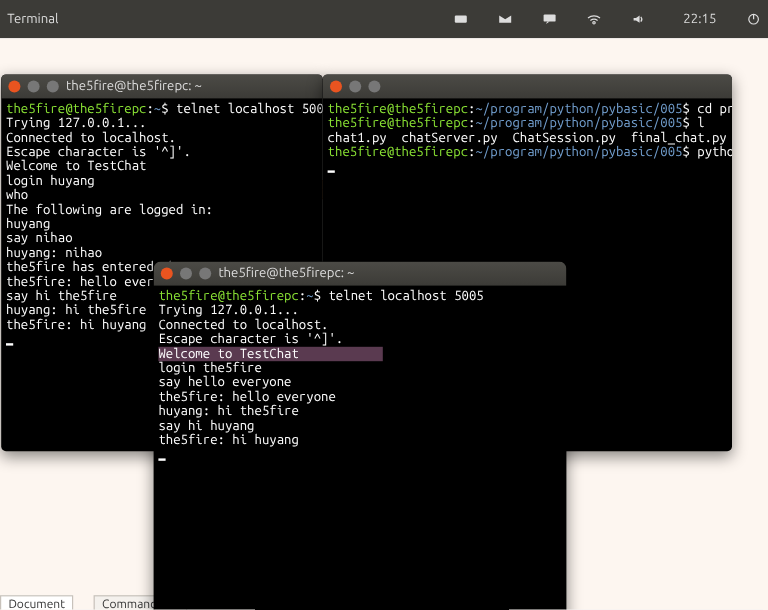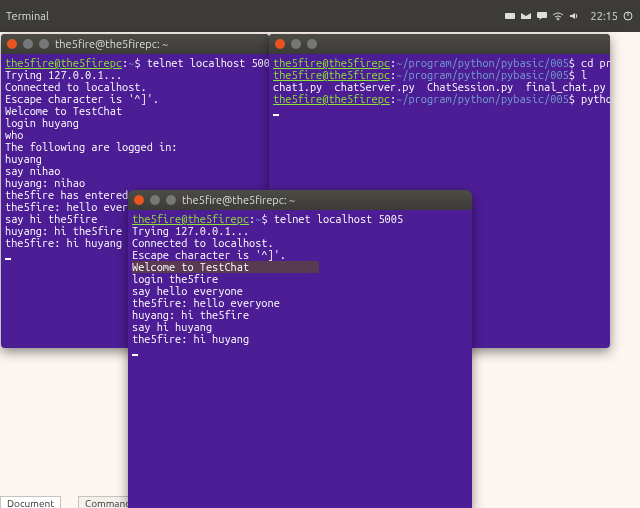--- a/index.html
+++ b/index.html
@@ -17,21 +17,21 @@
     background: #3c3b37;
     color: #ddd;
     display: flex;
     align-items: center;
     padding: 16px 6px;
     font-family: "Ubuntu", sans-serif;
     font-size: 11px;
   }
   .menubar .title { flex: 0 0 auto; }
   .menubar .spacer { flex: 1; }
-  .menubar .tray { display: flex; gap: 4px; align-items: flex-end; }
+  .menubar .tray { display: flex; gap: 25px; align-items: flex-end; }
   .tray-icon { width: 12px; height: 12px; display:inline-block; }
   .tray svg { fill: #ddd; }
   .clock { margin-left: 6px; }
   
   .desktop {
     position: relative;
     width: 640px;
     height: 492px;
     background: #eee;
   }
@@ -57,46 +57,47 @@
     border: 1px solid #cc8a55;
     background: #e1a574;
     padding: 2px 6px;
     font-size: 9px;
     color: #5a3a1a;
     font-family: sans-serif;
   }
   
   .term-window {
     position: absolute;
-    background: #4c1d95;
+    background: #000000;
     color: #fff;
     box-shadow: 0 4px 12px rgba(0,0,0,0.45);
     border-radius: 6px 6px 0 0;
     overflow: hidden;
     line-height: 1.1;
+    margin-top: 28px;
   }
   .term-titlebar {
     height: 20px;
     background: linear-gradient(#4c4b46, #3c3b37);
     display: flex; align-items: center;
     padding: 0 6px; gap: 6px;
     font-family: "Ubuntu", sans-serif;
     font-size: 11px; color: #ddd;
   }
   .wbtn { width: 10px; height: 10px; border-radius: 50%; display:inline-block; }
   .wbtn.close { background: #e95420; }
   .wbtn.min { background: #777; }
   .wbtn.max { background: #777; }
   .term-body {
     padding: 3px 4px 4px 4px;
     white-space: pre;
     font-size: 11px;
     line-height: 12px;
   }
-  .prompt-user { color: #8ae234; text-decoration: underline; }
+  .prompt-user { color: #8ae234; }
   .prompt-path { color: #729fcf; }
   .prompt-dollar { color: #ffffff; }
   .cursor-line {
     display: inline-block;
     width: 6px; height: 11px;
     background: transparent;
     border-bottom: 2px solid #fff;
   }
   .selected-row {
     background: #5a3a50;

